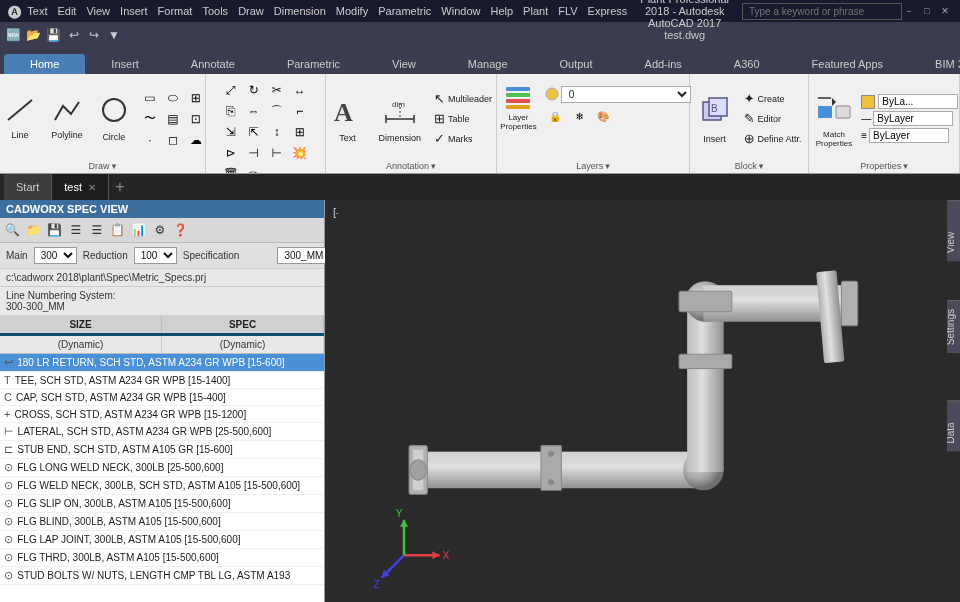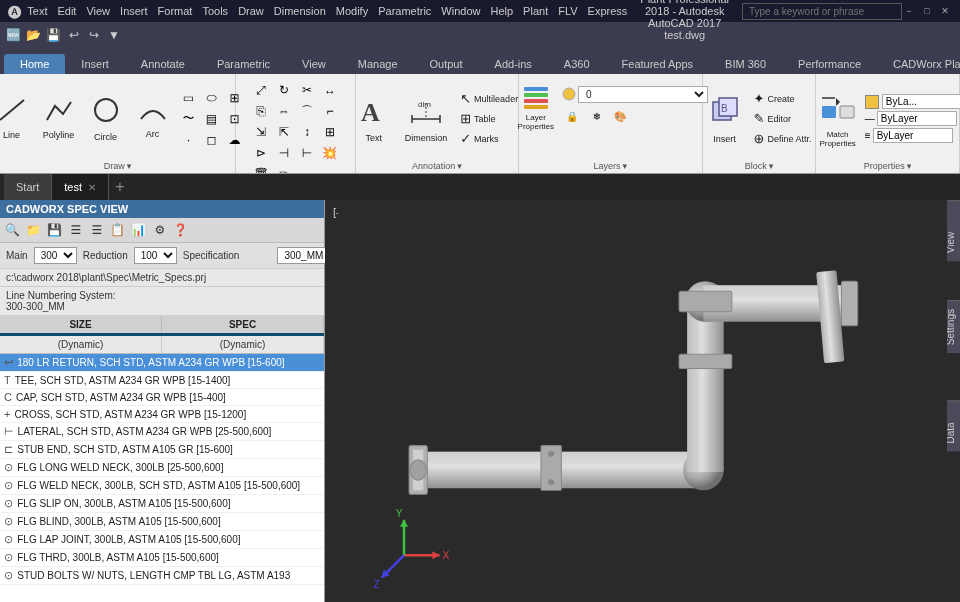--- a/index.html
+++ b/index.html
@@ -22,21 +22,21 @@
 
     
     #ribbon-tabs {
       background: #3c3c50;
       height: 26px;
       display: flex;
       align-items: flex-end;
       padding: 0 4px;
     }
     .ribbon-tab {
-      padding: 4px 16px;
+      padding: 4px 26px;
       font-size: 11px;
       color: #ccc;
       cursor: pointer;
       border-radius: 3px 3px 0 0;
       white-space: nowrap;
     }
     .ribbon-tab.active {
       background: #4a7fb5;
       color: #fff;
     }
@@ -394,28 +394,20 @@
 
       <div class="ribbon-btn-large">
         <div class="icon">
           <svg width="28" height="28">
               <circle cx="14" cy="14" r="11" fill="none" stroke="#333" stroke-width="2"></circle>
             </svg>
         </div>
         <span>Circle</span>
       </div>
 
-      <div class="ribbon-btn-large">
-        <div class="icon">
-          <svg width="28" height="20">
-              <path d="M2,18 Q14,2 26,18" fill="none" stroke="#333" stroke-width="2"></path>
-            </svg>
-        </div>
-        <span>Arc</span>
-      </div>
 
       <div style="display:flex; flex-direction:column; gap:1px;">
         <div class="small-icon-grid">
           <div class="s-icon" title="Rectangle">▭</div>
           <div class="s-icon" title="Ellipse">⬭</div>
           <div class="s-icon" title="Hatch">⊞</div>
           <div class="s-icon" title="Spline">〜</div>
           <div class="s-icon" title="Gradient">▤</div>
           <div class="s-icon" title="Region">⊡</div>
           <div class="s-icon" title="Point">·</div>

